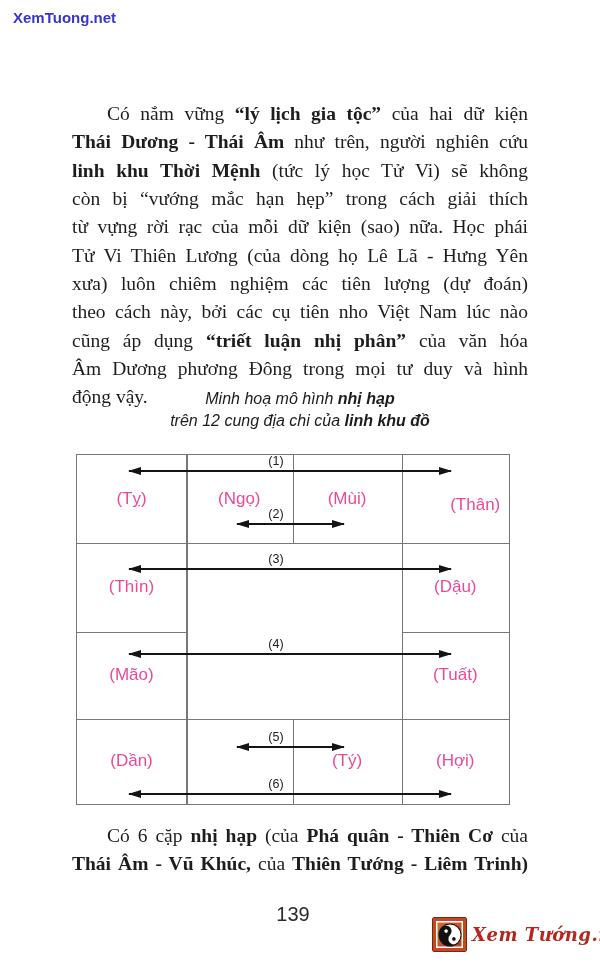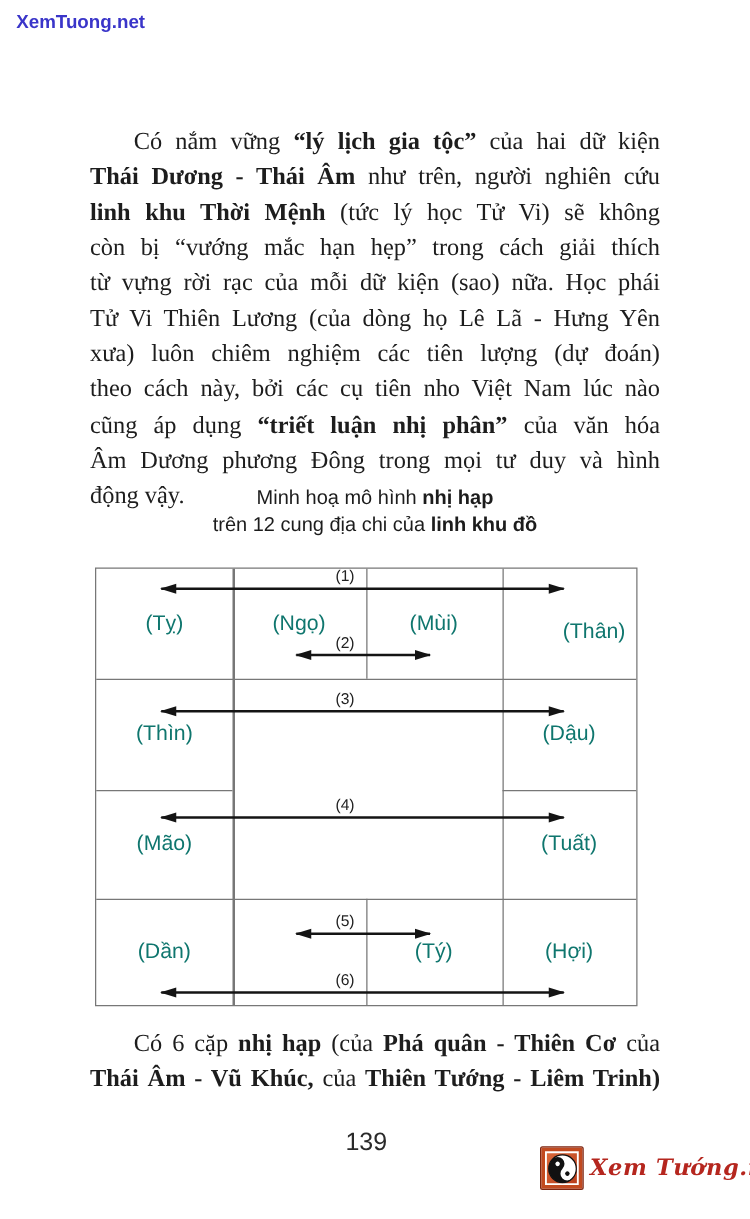--- a/index.html
+++ b/index.html
@@ -8,27 +8,27 @@
   .header-link{position:absolute;left:13px;top:9px;font-family:"Liberation Sans",sans-serif;
         font-size:15px;font-weight:700;color:#3a35c9;text-decoration:none;cursor:pointer;}
   .para{position:absolute;left:72px;width:456px;font-size:19.5px;line-height:28.35px;color:#1d1d1d;}
   .para1{top:84px;margin-top:16px;}
   .para2{top:822px;}
   .tline{text-align:justify;text-align-last:justify;}
   .tline.indent{text-indent:35px;}
   .tline.lastline{text-align-last:left;}
   .b{font-weight:700;}
   .caption{position:absolute;left:0;top:388px;width:600px;text-align:center;
-        font-family:"Liberation Sans",sans-serif;font-size:16px;line-height:21.5px;color:#1c1c1c;}
+        font-family:"Liberation Sans",sans-serif;font-size:16px;line-height:21.5px;color:#1c1c1c;font-style:italic;}
   .diagram{position:absolute;left:76px;top:454px;width:432px;height:349px;border:1.5px solid #777;}
   .hline,.vline{position:absolute;background:#777;}
   .hline{height:1.5px;}
   .vline{width:1.5px;}
   .cell{position:absolute;display:flex;align-items:center;justify-content:center;
-        font-family:"Liberation Sans",sans-serif;font-size:17px;color:#0f766e;}
+        font-family:"Liberation Sans",sans-serif;font-size:17px;color:#ec4899;}
   .arrow{position:absolute;height:2px;background:#141414;}
   .arrow::before,.arrow::after{content:"";position:absolute;top:50%;transform:translateY(-50%);
         width:0;height:0;border-top:4.5px solid transparent;border-bottom:4.5px solid transparent;}
   .arrow::before{left:-1px;border-right:13px solid #141414;}
   .arrow::after{right:-1px;border-left:13px solid #141414;}
   .arrow-num{position:absolute;left:199px;transform:translateX(-50%);
         font-family:"Liberation Sans",sans-serif;font-size:12.5px;line-height:13px;color:#222;}
   .page-num{position:absolute;left:0;top:903px;width:586px;text-align:center;
         font-family:"Liberation Sans",sans-serif;font-size:20px;color:#2a2a2a;}
   .logo{position:absolute;left:432px;top:917px;display:flex;align-items:center;gap:5px;cursor:pointer;}

